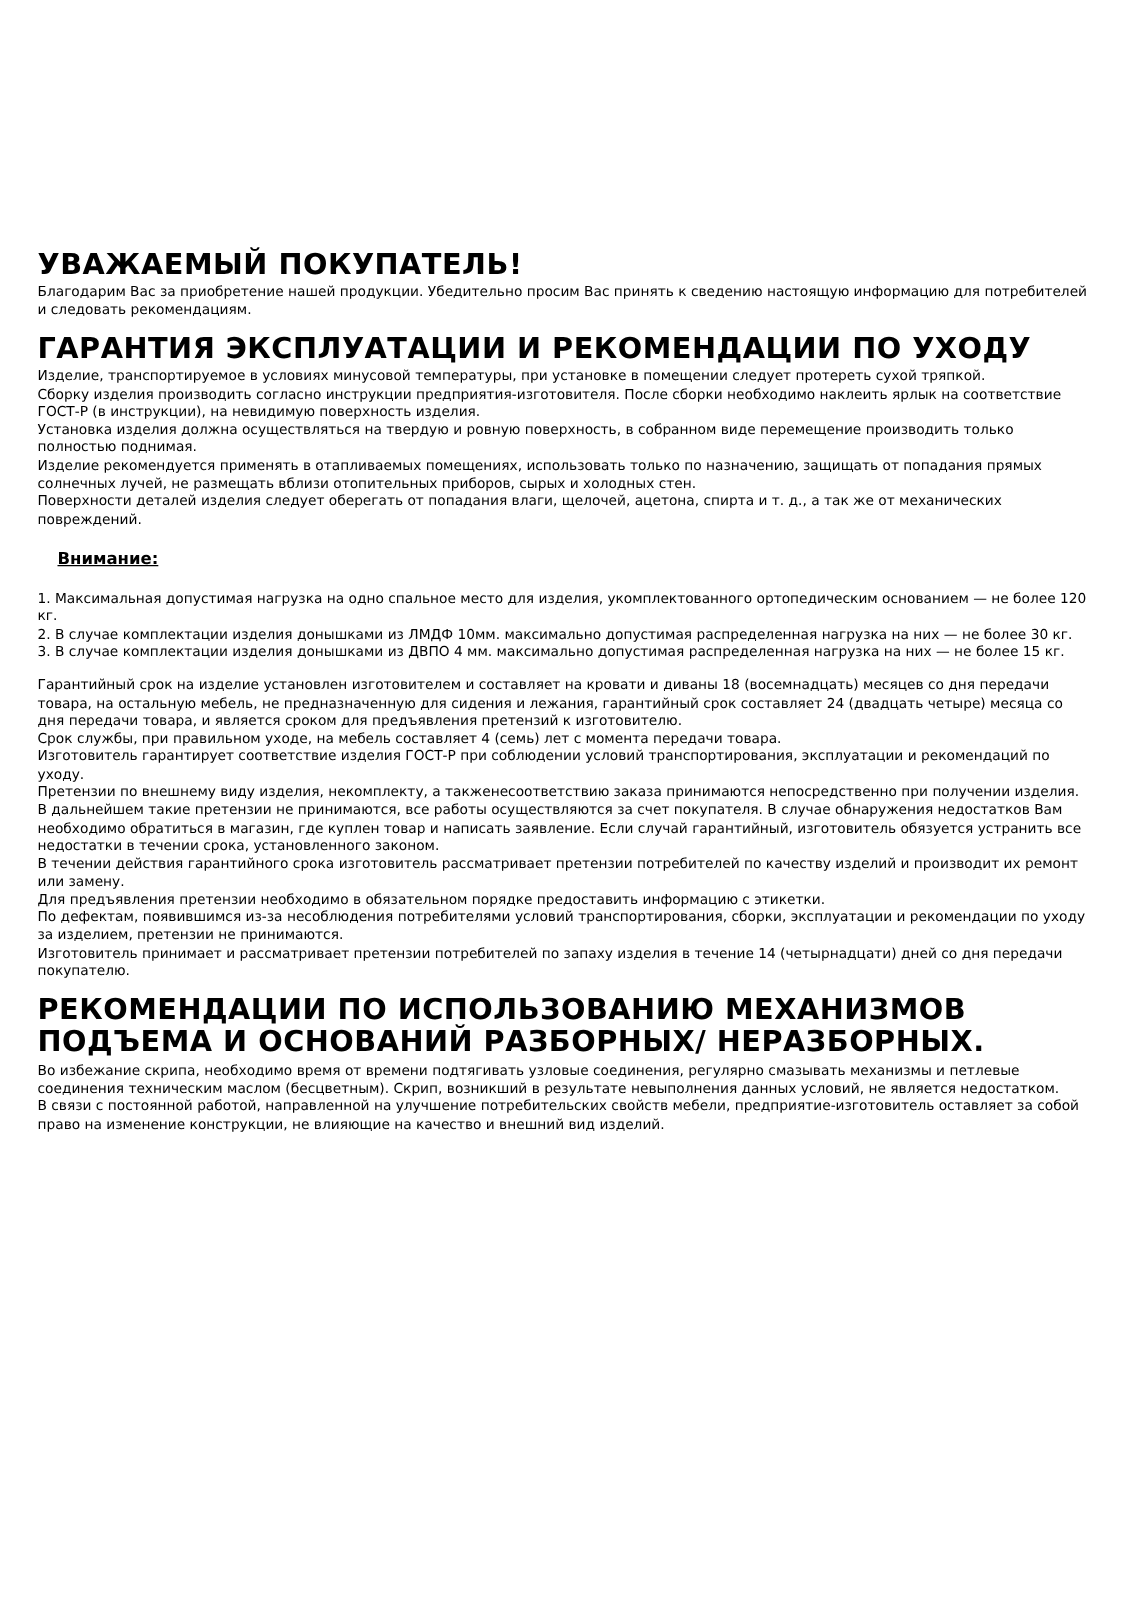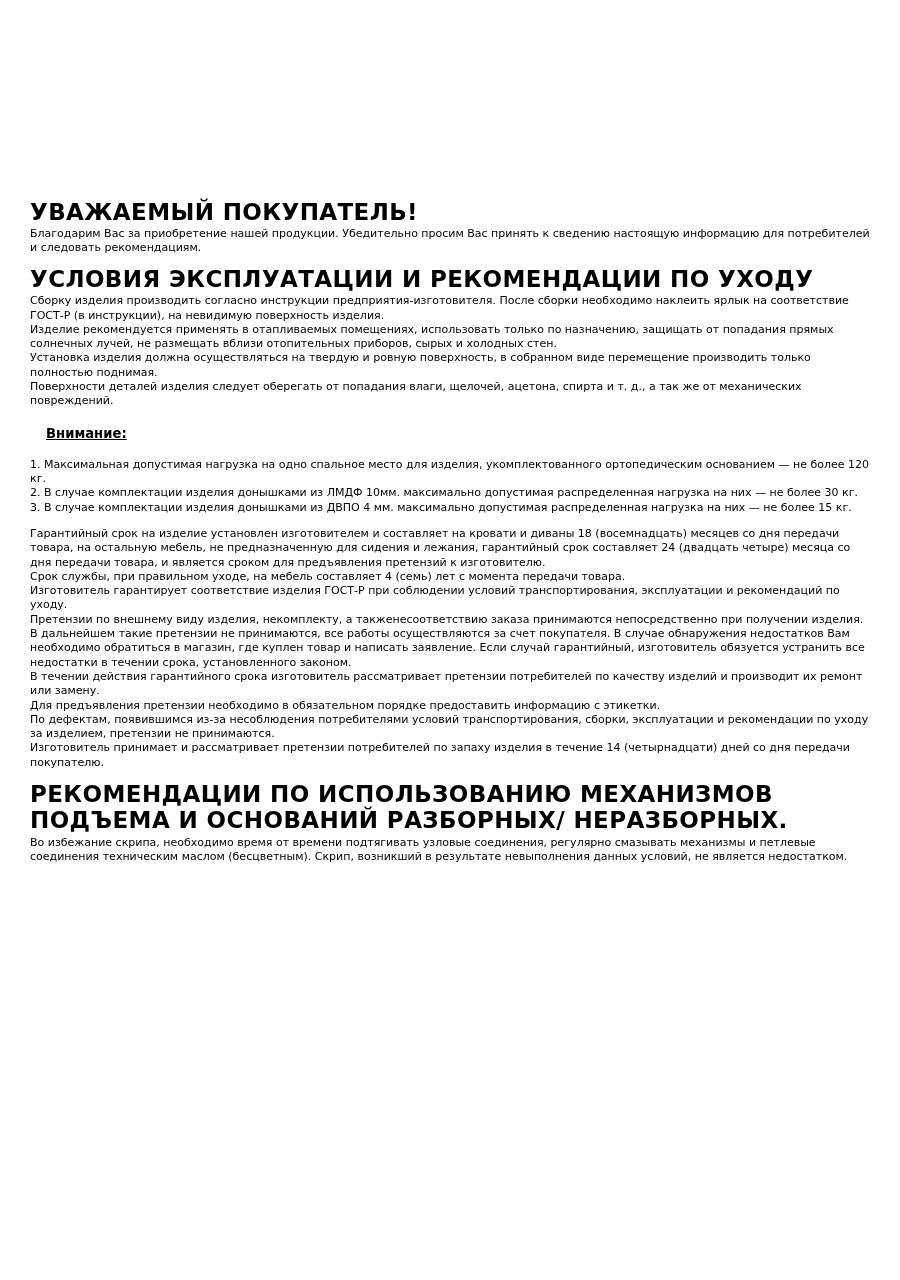--- a/index.html
+++ b/index.html
@@ -69,24 +69,25 @@
   <div class="doc-body">
 
     <section class="block">
       <h1 class="section-title">УВАЖАЕМЫЙ ПОКУПАТЕЛЬ!</h1>
       <p class="para">Благодарим Вас за приобретение нашей продукции. Убедительно просим Вас принять к сведению настоящую информацию для потребителей и следовать рекомендациям.</p>
     </section>
 
     <div class="spacer-md"></div>
 
     <section class="block">
-      <h1 class="section-title">УСЛОВИЯ ЭКСПЛУАТАЦИИ И РЕКОМЕНДАЦИИ ПО УХОДУ</h1>
+      <h1 class="section-title">ГАРАНТИЯ ЭКСПЛУАТАЦИИ И РЕКОМЕНДАЦИИ ПО УХОДУ</h1>
+      <p class="para">Изделие, транспортируемое в условиях минусовой температуры, при установке в помещении следует протереть сухой тряпкой.</p>
       <p class="para">Сборку изделия производить согласно инструкции предприятия-изготовителя. После сборки необходимо наклеить ярлык на соответствие ГОСТ-Р (в инструкции), на невидимую поверхность изделия.</p>
+      <p class="para">Установка изделия должна осуществляться на твердую и ровную поверхность, в собранном виде перемещение производить только полностью поднимая.</p>
       <p class="para">Изделие рекомендуется  применять в отапливаемых помещениях, использовать только по назначению, защищать от попадания прямых солнечных лучей, не размещать вблизи отопительных приборов, сырых и холодных стен.</p>
-      <p class="para">Установка изделия должна осуществляться на твердую и ровную поверхность, в собранном виде перемещение производить только полностью поднимая.</p>
       <p class="para">Поверхности деталей изделия следует оберегать от попадания влаги, щелочей, ацетона, спирта и т. д., а так же от механических повреждений.</p>
       <p class="warn-label">Внимание:</p>
       <p class="list-item">1. Максимальная допустимая нагрузка на одно спальное место для изделия, укомплектованного ортопедическим основанием — не более 120 кг.</p>
       <p class="list-item">2. В случае комплектации изделия донышками из ЛМДФ 10мм. максимально допустимая распределенная нагрузка на них — не более 30 кг.</p>
       <p class="list-item">3. В случае комплектации изделия донышками из ДВПО 4 мм. максимально допустимая распределенная нагрузка на них — не более 15 кг.</p>
     </section>
 
     <div class="spacer-md"></div>
 
     <section class="block">
@@ -98,16 +99,17 @@
       <p class="para">Для предъявления претензии необходимо в обязательном порядке предоставить информацию с этикетки.</p>
       <p class="para">По дефектам, появившимся из-за несоблюдения потребителями условий транспортирования, сборки, эксплуатации и рекомендации по уходу за изделием, претензии не принимаются.</p>
       <p class="para">Изготовитель принимает и рассматривает претензии потребителей по запаху изделия в течение 14 (четырнадцати) дней со дня передачи  покупателю.</p>
     </section>
 
     <div class="spacer-md"></div>
 
     <section class="block">
       <h1 class="section-title multiline">РЕКОМЕНДАЦИИ ПО ИСПОЛЬЗОВАНИЮ МЕХАНИЗМОВ ПОДЪЕМА И ОСНОВАНИЙ РАЗБОРНЫХ/ НЕРАЗБОРНЫХ.</h1>
       <p class="para">Во избежание скрипа, необходимо время от времени подтягивать узловые соединения, регулярно смазывать механизмы и петлевые соединения техническим маслом (бесцветным). Скрип, возникший в результате невыполнения данных условий, не является недостатком.</p>
+      <p class="para">В связи с постоянной работой, направленной на улучшение потребительских свойств мебели, предприятие-изготовитель оставляет за собой право на изменение конструкции, не влияющие на качество и внешний вид изделий.</p>
     </section>
 
   </div>
 </div>
 
 </body></html>

